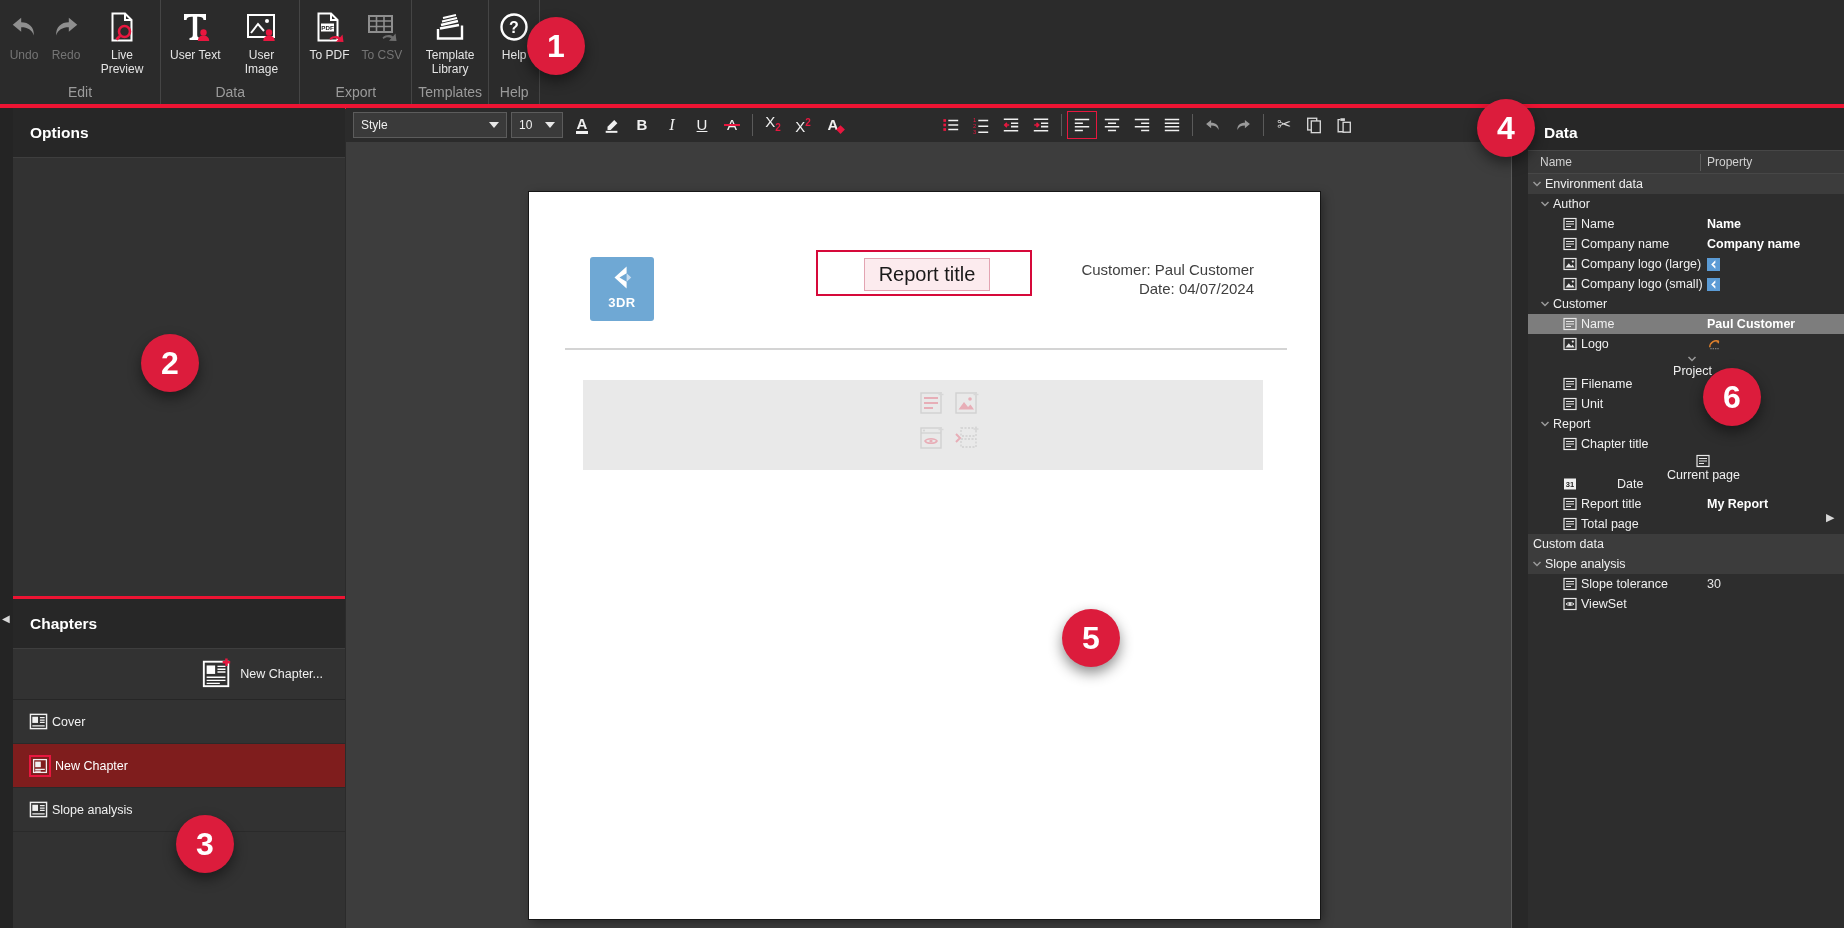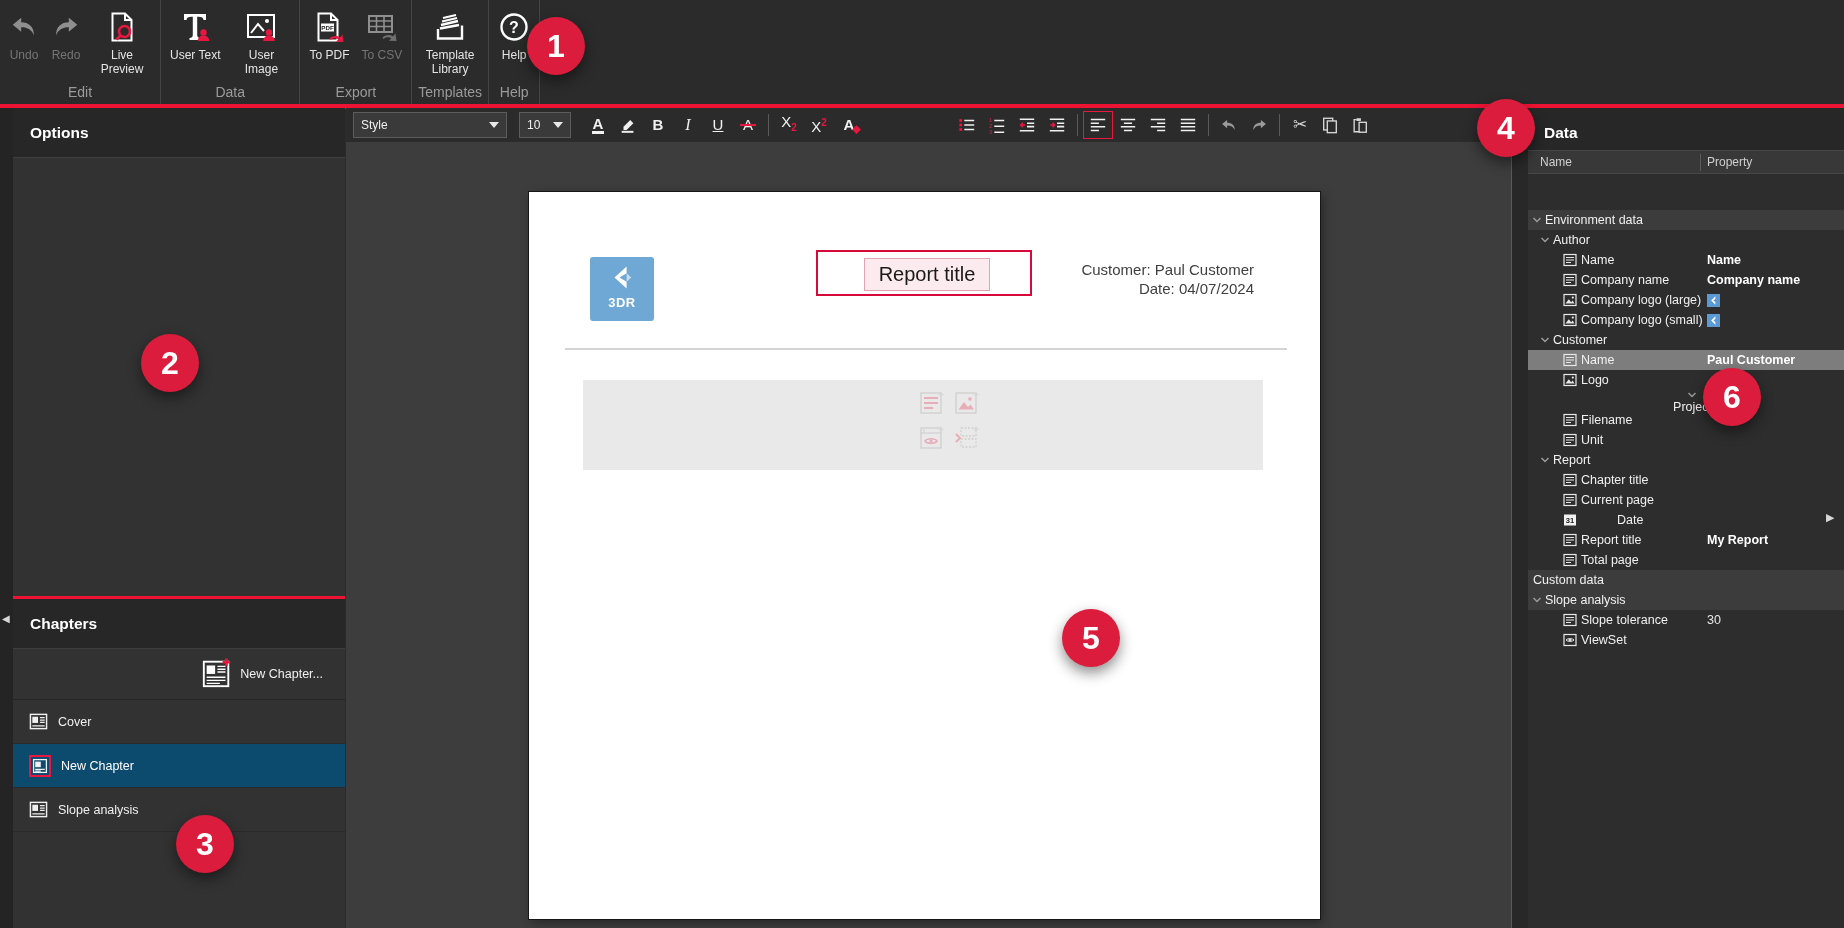--- a/index.html
+++ b/index.html
@@ -24,29 +24,29 @@
   
   #lstrip{left:0;top:108px;width:13px;height:820px;background:#242424}
   .edge-arrow{position:absolute;font-size:10px;color:#d8d8d8}
   .panel{position:absolute;background:#323232}
   .phead{height:49px;background:#272727;border-bottom:1px solid #3e3e3e;display:flex;align-items:center;
          padding-left:17px;font-weight:bold;font-size:15.5px;color:#ffffff}
 
   
   #newch-row{height:50px;border-bottom:1px solid #262626;display:flex;align-items:center;justify-content:flex-end;padding-right:22px}
   .newch-btn{display:flex;align-items:center;gap:7px;color:#f0f0f0;font-size:12.5px;cursor:pointer}
-  .chitem{height:43px;display:flex;align-items:center;padding-left:16px;gap:10px;font-size:12.5px;
+  .chitem{height:43px;display:flex;align-items:center;padding-left:16px;gap:4px;font-size:12.5px;
           border-bottom:1px solid #2a2a2a;color:#f0f0f0;cursor:pointer}
-  .chitem.selected{background:#0c4a6e;color:#fff}
+  .chitem.selected{background:#7f1d1d;color:#fff}
   .chitem.selected .chic{border:2px solid #e8173f;padding:1px;line-height:0}
 
   
   #fmtbar{left:346px;top:108px;width:1170px;height:34px;background:#2b2b2b;display:flex;align-items:center;padding-left:7px}
   .fselect{height:24px;background:#3a3a3a;border:1px solid #5c5c5c;color:#f0f0f0;font-size:12px;
-           display:flex;align-items:center;justify-content:space-between;padding:0 7px;margin-right:12px;cursor:pointer}
+           display:flex;align-items:center;justify-content:space-between;padding:0 7px;margin-right:4px;cursor:pointer}
   .caret{width:0;height:0;border-left:5px solid transparent;border-right:5px solid transparent;border-top:6px solid #e8e8e8}
   .fbtn{width:30px;height:28px;display:flex;align-items:center;justify-content:center;cursor:pointer;flex:0 0 auto}
   .fbtn.active{border:1px solid #e8173f;width:28px;height:26px}
   .fa{font-size:15px;color:#f0f0f0;line-height:18px}
   .fsep{width:1px;height:22px;background:#5a5a5a;margin:0 5px;flex:0 0 auto}
   .fgap{width:88px;flex:0 0 auto}
 
   
   #canvas{left:346px;top:142px;width:1166px;height:786px;background:#3d3d3d}
   #scrollline{left:1511px;top:142px;width:1px;height:786px;background:#5a5a5a}
@@ -489,21 +489,21 @@
   </div>
 
   <div id="datapanel" class="panel">
     <div class="phead" style="padding-left:16px">Data</div>
     <div id="colhead">
       <span class="c1">Name</span>
       <span class="cdiv"></span>
       <span class="c2">Property</span>
     </div>
     <div id="treerows">
-        <div class="trow root" style="padding-left: 3px; margin-top: 36px;">
+        <div class="trow root" style="padding-left: 3px;">
           <span class="texp" style="line-height:0">
             <svg viewBox="0 0 10 10" width="10" height="10">
               <path d="M1.5 3 L5 6.5 L8.5 3" fill="none" stroke="#9a9a9a" stroke-width="1.5"></path>
             </svg>
           </span>
           <span class="tlabel">Environment data</span>
         </div>
         <div class="trow" style="padding-left: 11px;">
           <span class="texp" style="line-height:0">
             <svg viewBox="0 0 10 10" width="10" height="10">
@@ -635,21 +635,21 @@
         </div>
         <div class="trow" style="padding-left: 33px;">
           <span class="tic">
             <svg viewBox="0 0 14 14" width="14" height="14" fill="none" stroke="#e8e8e8">
               <rect x="1" y="1.5" width="12" height="11" stroke-width="1.2"></rect>
               <path d="M3 4.5 H11 M3 7 H11 M3 9.5 H8" stroke-width="1.1"></path>
             </svg>
           </span>
           <span class="tlabel">Chapter title</span>
         </div>
-        <div class="trow" style="padding-left: 33px;">
+        <div class="trow" style="padding-left: 33px; flex-direction: column;">
           <span class="tic">
             <svg viewBox="0 0 14 14" width="14" height="14" fill="none" stroke="#e8e8e8">
               <rect x="1" y="1.5" width="12" height="11" stroke-width="1.2"></rect>
               <path d="M3 4.5 H11 M3 7 H11 M3 9.5 H8" stroke-width="1.1"></path>
             </svg>
           </span>
           <span class="tlabel">Current page</span>
         </div>
         <div class="trow" style="padding-left: 33px; gap: 36px;">
           <span class="tic">

